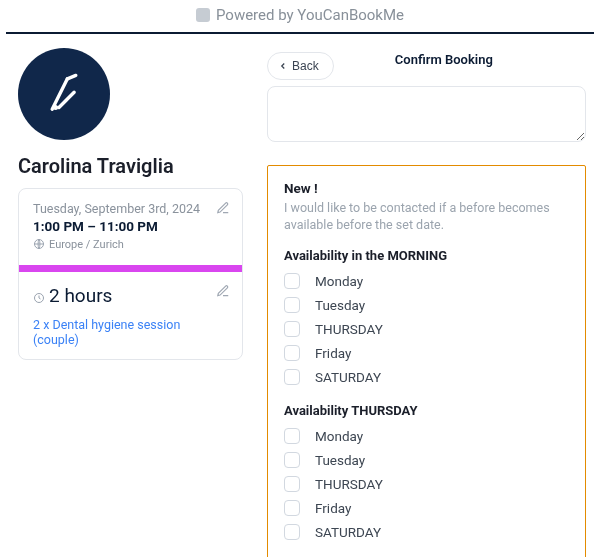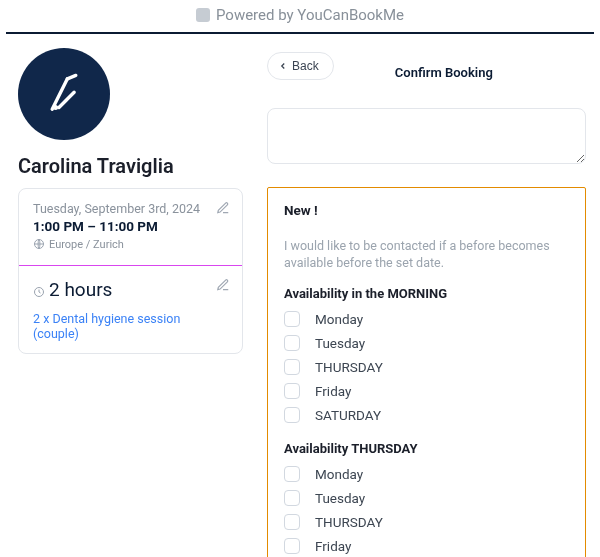--- a/index.html
+++ b/index.html
@@ -59,21 +59,21 @@
     margin-bottom: 10px;
     color: #1b1f2a;
   }
   .panel {
     border: 1px solid #e3e6eb;
     border-radius: 8px;
     overflow: hidden;
   }
   .panel-row {
     padding: 12px 14px 12px 14px;
-    border-bottom: 1px solid #d946ef;
+    border-bottom: 7px solid #d946ef;
     position: relative;
   }
   .panel-row:last-child { border-bottom: none; }
   .panel-row .pencil {
     position: absolute;
     top: 12px;
     right: 12px;
     color: #a0a8b3;
   }
   .muted { color: #8a929c; font-size: 12.5px; }
@@ -81,22 +81,22 @@
   .subline { font-size: 11px; color:#8a929c; }
   .subline .ico, .row2 .ico {
     display:inline-block; vertical-align:-2px; margin-right:4px;
     color:#9aa3af;
   }
   .row2-title { font-weight: 400; font-size: 19px; color:#0b1b33; }
   .row2-sub { font-size: 12.5px; color:#3b82f6; margin-top:10px; }
 
   .topbar {
     display: flex;
-    align-items: flex-end;
-    margin-bottom: 28px;
+    align-items: flex-start;
+    margin-bottom: 6px;
     padding-top: 4px;
     gap: 18px;
   }
   .back-btn {
     display: inline-flex;
     align-items: center;
     gap: 4px;
     border: 1px solid #e3e6eb;
     border-radius: 18px;
     padding: 6px 14px 6px 10px;
@@ -125,21 +125,21 @@
     font-family: inherit;
     font-size: 13px;
     margin-bottom: 20px;
   }
 
   .highlight-box {
     border: 1.5px solid #e38b00;
     border-radius: 2px;
     padding: 14px 16px 14px 16px;
   }
-  .new-label { font-weight: 700; font-size: 13.5px; margin-bottom: 20px; color:#1b1f2a; }
+  .new-label { font-weight: 700; font-size: 13.5px; margin-bottom: 4px; color:#1b1f2a; }
   .new-desc { color:#9ba4ae; font-size: 12.5px; line-height: 1.35; margin-bottom: 14px; }
   .group-title { font-weight: 700; font-size: 13px; margin: 8px 0 6px; color:#1b1f2a; }
   .chk-row {
     display: flex; align-items: center; gap: 15px;
     padding: 4px 0;
     font-size: 13.5px;
     color:#3d4652;
   }
   .chk {
     width: 16px; height: 16px;

